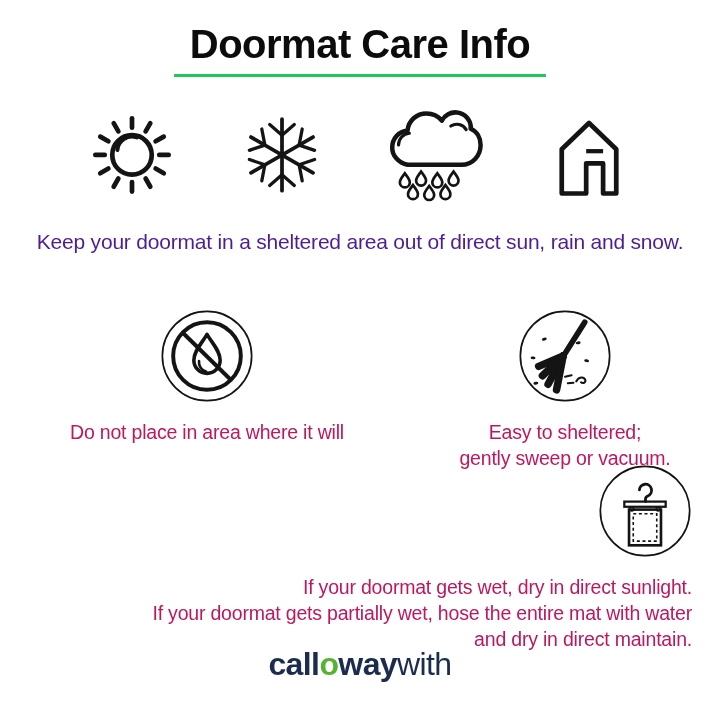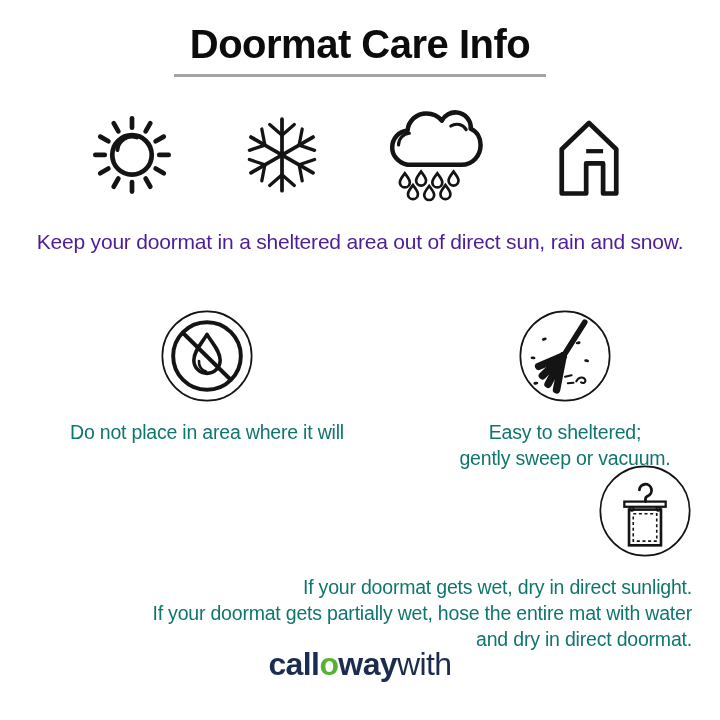--- a/index.html
+++ b/index.html
@@ -11,38 +11,38 @@
   }
   *{margin:0;padding:0;box-sizing:border-box;}
   body{background:#e8e8e8;font-family:"Liberation Sans",sans-serif;}
   .page{
     position:relative;width:720px;height:720px;background:var(--background);
     color:var(--text);overflow:hidden;margin:0;
   }
   .header{position:absolute;top:22px;left:0;right:0;text-align:center;}
   .header h1{
     display:inline-block;font-size:40px;font-weight:700;letter-spacing:-0.5px;
-    color:#0c0c0c;padding:0 16px 7px 16px;border-bottom:3px solid #a3a3a3;
+    color:#0c0c0c;padding:0 16px 7px 16px;border-bottom:3px solid #22c55e;
   }
   .icons-row{
     position:absolute;top:100px;left:0;right:0;height:108px;
     display:flex;justify-content:center;align-items:center;gap:56px;
   }
   .icon{color:var(--ink);display:inline-flex;}
   .intro{
     position:absolute;top:228px;left:0;right:0;text-align:center;
     font-size:21px;line-height:1.32;letter-spacing:-0.2px;color:#4c1d95;
   }
   .care{position:absolute;text-align:center;}
   .care-wet{top:309px;left:207px;transform:translateX(-50%);width:380px;}
   .care-sweep{top:309px;left:565px;transform:translateX(-50%);width:330px;}
   .care-dry{top:464px;left:362px;transform:translateX(-50%);width:660px;text-align:right;}
   .care .badge{display:inline-flex;color:var(--ink);}
   .care p{
-    margin-top:12px;font-size:19.5px;line-height:1.34;letter-spacing:-0.2px;color:#0f766e;
+    margin-top:12px;font-size:19.5px;line-height:1.34;letter-spacing:-0.2px;color:#be185d;
   }
   .logo-row{position:absolute;top:646px;left:0;right:0;text-align:center;}
   .logo{
     display:inline-block;font-size:32px;letter-spacing:-0.6px;
     color:var(--logo-navy);font-weight:700;
   }
   .lg-o{color:var(--logo-green);font-weight:800;}
   .lg-light{font-weight:400;}
   svg{display:block;}
 </style>
@@ -184,21 +184,21 @@
         <rect x="28" y="40" width="44" height="5.5" stroke-width="2.4"></rect>
         <rect x="33" y="48.5" width="34" height="38" stroke-width="2.8" fill="#ffffff"></rect>
         <circle cx="36" cy="48" r="2" stroke-width="1.8"></circle>
         <circle cx="64" cy="48" r="2" stroke-width="1.8"></circle>
         <rect x="37.5" y="53" width="25" height="29" stroke-width="1.7" stroke-dasharray="3.2 2.8"></rect>
       </svg>
     </span>
     <p>
       <span>If your doormat gets wet, dry in direct sunlight.</span><br>
       <span>If your doormat gets partially wet, hose the entire mat with water</span><br>
-      <span>and dry in direct doormat.</span>
+      <span>and dry in direct maintain.</span>
     </p>
   </div>
 
   <div class="logo-row">
     <div class="logo">
       <span>call</span><span class="lg-o">o</span><span>way</span><span class="lg-light">with</span>
     </div>
   </div>
 
 </div>

